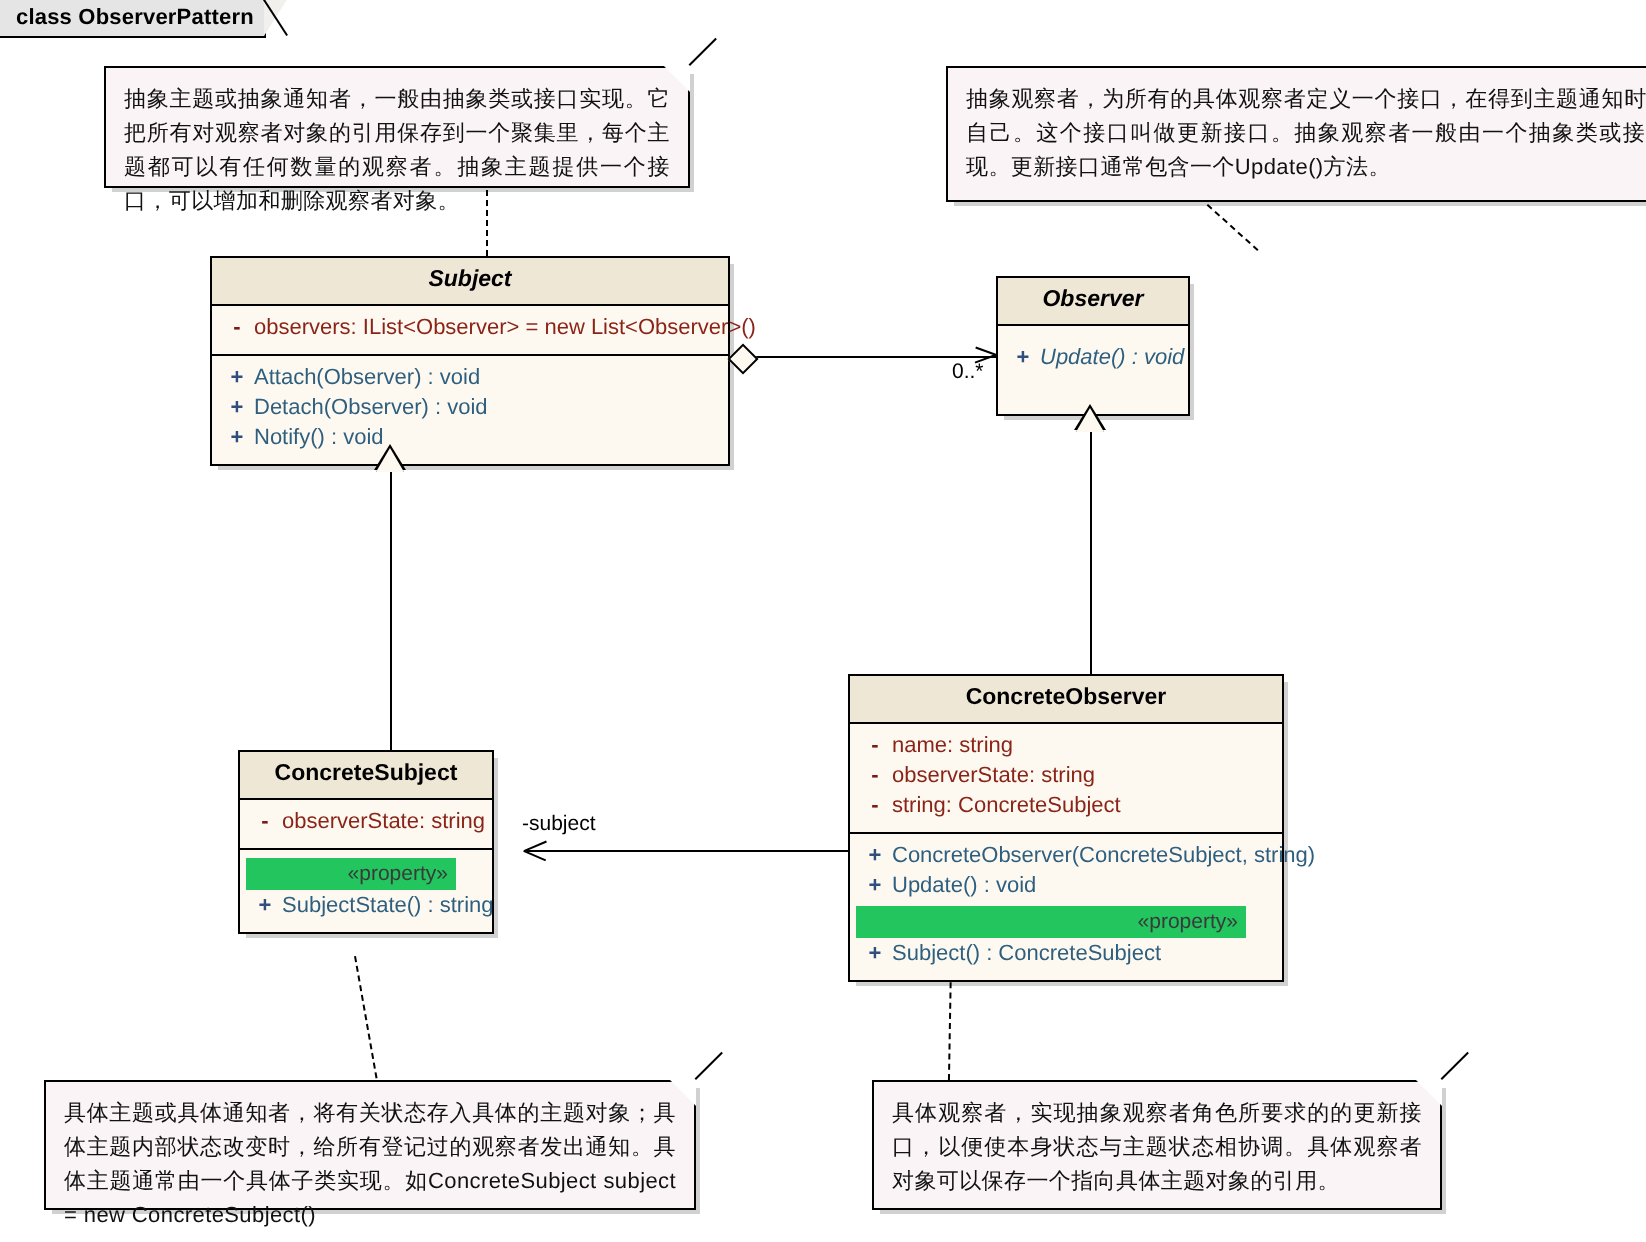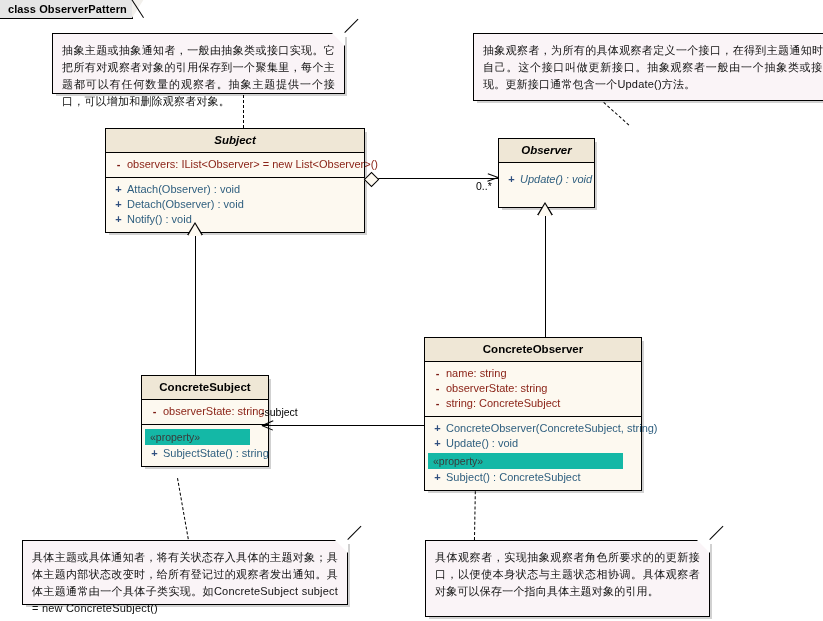--- a/index.html
+++ b/index.html
@@ -83,26 +83,27 @@
     text-align:center;
     color:#7b1b13;
     font-weight:bold;
     font-size:11px;
   }
   .cls .vis.pub{color:#2f4f7f;}
   .cls .mem{color:#8b2418;}
   .cls .mem.op{color:#2f5f7f;}
   .cls .mem.italic{font-style:italic;}
   .stereo{
-    background:#14b8a6;
+    background:#22c55e;
     font-size:10.5px;
     color:#3a3a3a;
     padding:1px 4px 1px 5px;
     margin:2px 16px 1px 1px;
     line-height:14px;
+    text-align:right;
   }
 
   
   .note{
     position:absolute;
     box-sizing:border-box;
     background:#faf4f7;
     border:1px solid #000;
     box-shadow:3px 3px 0 -1px rgba(0,0,0,.18);
     padding:8px 9px 7px 9px;
@@ -193,21 +194,21 @@
     <span class="foldline"></span>
     <span>抽象观察者，为所有的具体观察者定义一个接口，在得到主题通知时更新自己。这个接口叫做更新接口。抽象观察者一般由一个抽象类或接口实现。更新接口通常包含一个Update()方法。</span>
   </div>
 
   <div class="note" style="left:22px;top:540px;width:326px;height:65px;">
     <span class="fold"></span>
     <span class="foldline"></span>
     <span>具体主题或具体通知者，将有关状态存入具体的主题对象；具体主题内部状态改变时，给所有登记过的观察者发出通知。具体主题通常由一个具体子类实现。如ConcreteSubject subject = new ConcreteSubject()</span>
   </div>
 
-  <div class="note" style="left:425px;top:540px;width:285px;height:77px;">
+  <div class="note" style="left:436px;top:540px;width:285px;height:65px;">
     <span class="fold"></span>
     <span class="foldline"></span>
     <span>具体观察者，实现抽象观察者角色所要求的的更新接口，以便使本身状态与主题状态相协调。具体观察者对象可以保存一个指向具体主题对象的引用。</span>
   </div>
 
   <div class="dash-v" style="left:243px;top:95px;height:33px;"></div>
   <div class="dash-slant" style="left:604px;top:102px;width:34px;transform:rotate(42deg);"></div>
   <div class="dash-slant" style="left:178px;top:478px;width:62px;transform:rotate(80deg);"></div>
   <div class="dash-slant" style="left:476px;top:481px;width:59px;transform:rotate(91deg);"></div>
 
@@ -238,21 +239,21 @@
   <div class="cls" style="left:498px;top:138px;width:97px;">
     <div class="hdr italic">Observer</div>
     <div class="sect last" style="padding-top:9px;padding-bottom:20px;">
       <div class="row">
         <span class="vis pub">+</span>
         <span class="mem op italic">Update() : void</span>
       </div>
     </div>
   </div>
 
-  <div class="cls" style="left:141px;top:375px;width:128px;">
+  <div class="cls" style="left:119px;top:375px;width:128px;">
     <div class="hdr">ConcreteSubject</div>
     <div class="sect">
       <div class="row">
         <span class="vis">-</span>
         <span class="mem">observerState:  string</span>
       </div>
     </div>
     <div class="sect last" style="padding-top:2px;">
       <div class="stereo">«property»</div>
       <div class="row">

